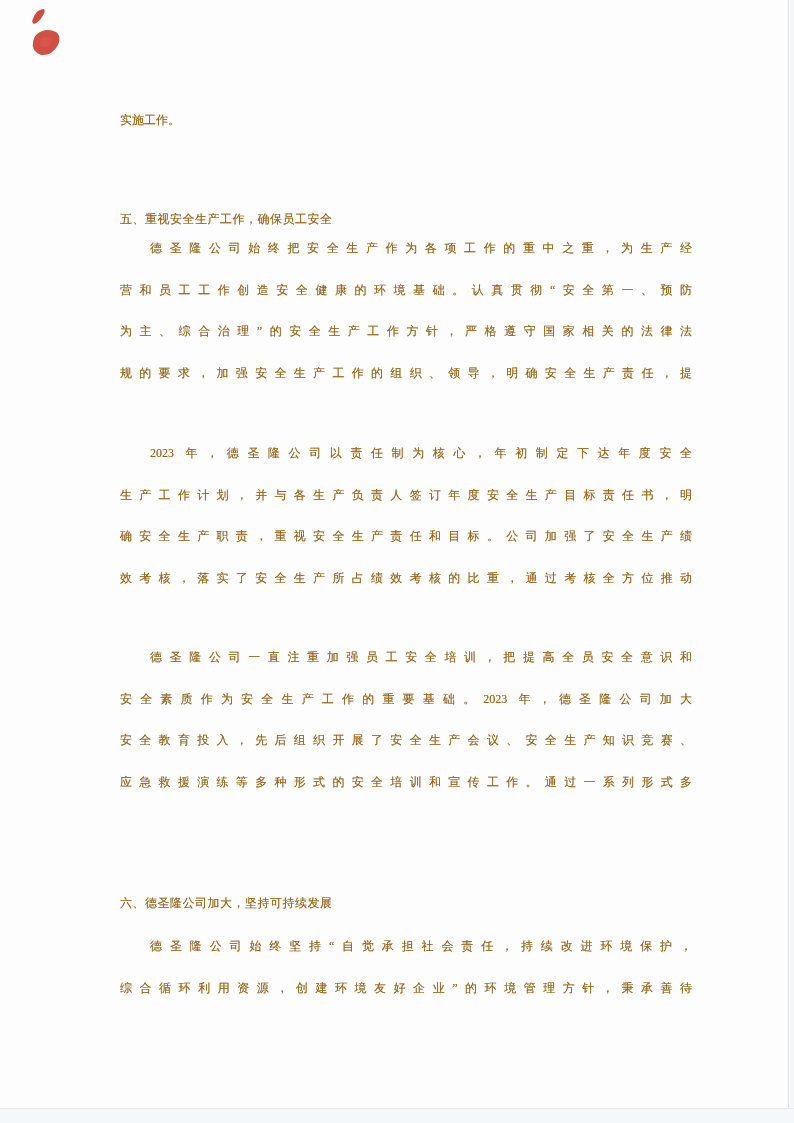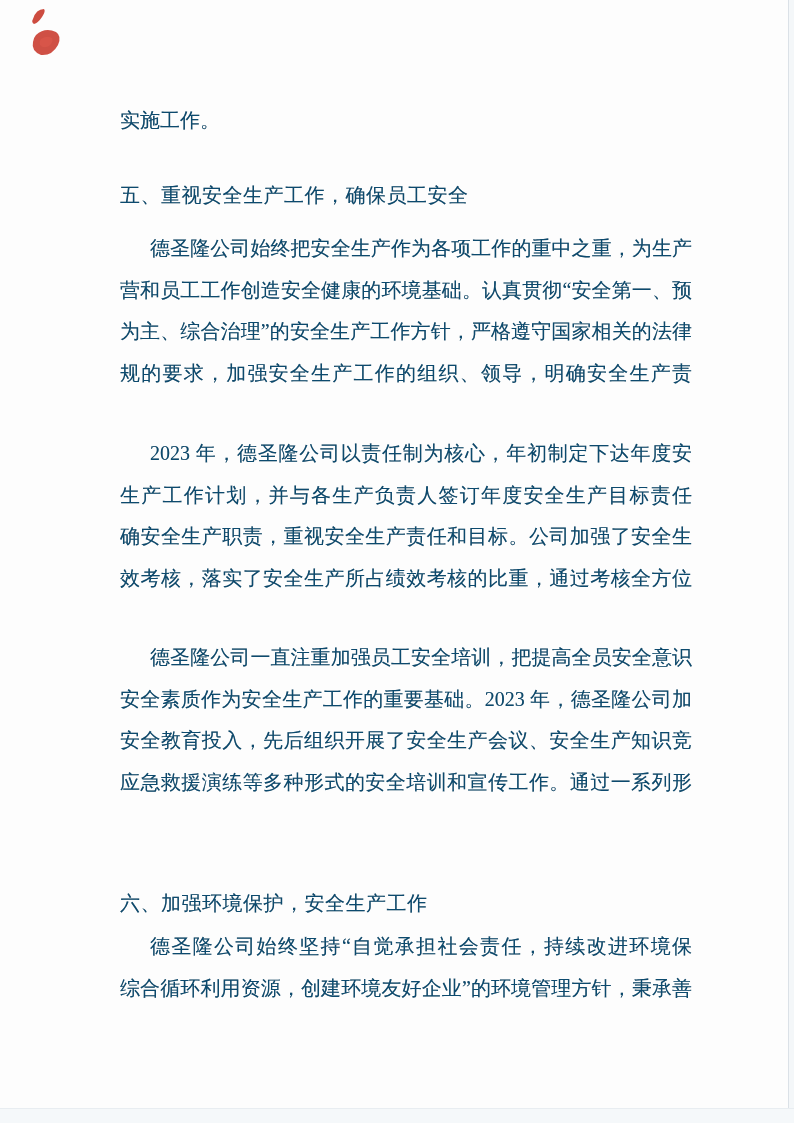--- a/index.html
+++ b/index.html
@@ -8,22 +8,22 @@
     background:#ffffff;
     font-family:"Liberation Serif","DejaVu Serif",serif;
   }
   .page{
     position:absolute;left:0;top:0;width:794px;height:1123px;
     background:#fdfdfd;overflow:hidden;
     color:#43474c;
   }
   .block{
     position:absolute;left:120px;width:572px;
-    font-size:20px;
-    color:#0c4a6e;
+    font-size:12px;
+    color:#a16207;
     text-shadow:0 0 0.6px rgba(67,71,76,0.45);
   }
   .line{
     height:41.5px;line-height:41.5px;
     overflow:hidden;
   }
   .jf{
     text-align:justify;
     text-align-last:justify;
   }
@@ -62,21 +62,21 @@
   </svg>
 
   <div class="edge-strip-r"></div>
   <div class="edge-line-v"></div>
   <div class="edge-strip-b"></div>
 
   <div class="block" style="top:100px">
     <div class="line">实施工作。</div>
   </div>
 
-  <div class="block heading" style="top:175px">
+  <div class="block heading" style="top:199px">
     <div class="line">五、重视安全生产工作，确保员工安全</div>
   </div>
 
   <div class="block para" style="top:228px">
     <div class="line first jf">德圣隆公司始终把安全生产作为各项工作的重中之重，为生产经</div>
     <div class="line jf">营和员工工作创造安全健康的环境基础。认真贯彻“安全第一、预防</div>
     <div class="line jf">为主、综合治理”的安全生产工作方针，严格遵守国家相关的法律法</div>
     <div class="line jf">规的要求，加强安全生产工作的组织、领导，明确安全生产责任，提</div>
   </div>
 
@@ -88,21 +88,21 @@
   </div>
 
   <div class="block para" style="top:637px">
     <div class="line first jf">德圣隆公司一直注重加强员工安全培训，把提高全员安全意识和</div>
     <div class="line jf">安全素质作为安全生产工作的重要基础。2023 年，德圣隆公司加大</div>
     <div class="line jf">安全教育投入，先后组织开展了安全生产会议、安全生产知识竞赛、</div>
     <div class="line jf">应急救援演练等多种形式的安全培训和宣传工作。通过一系列形式多</div>
   </div>
 
   <div class="block heading" style="top:883px">
-    <div class="line">六、加强环境保护，安全生产工作</div>
+    <div class="line">六、德圣隆公司加大，坚持可持续发展</div>
   </div>
 
   <div class="block para" style="top:926px">
     <div class="line first jf">德圣隆公司始终坚持“自觉承担社会责任，持续改进环境保护，</div>
     <div class="line jf">综合循环利用资源，创建环境友好企业”的环境管理方针，秉承善待</div>
   </div>
 
 </div>
 
 </body></html>

